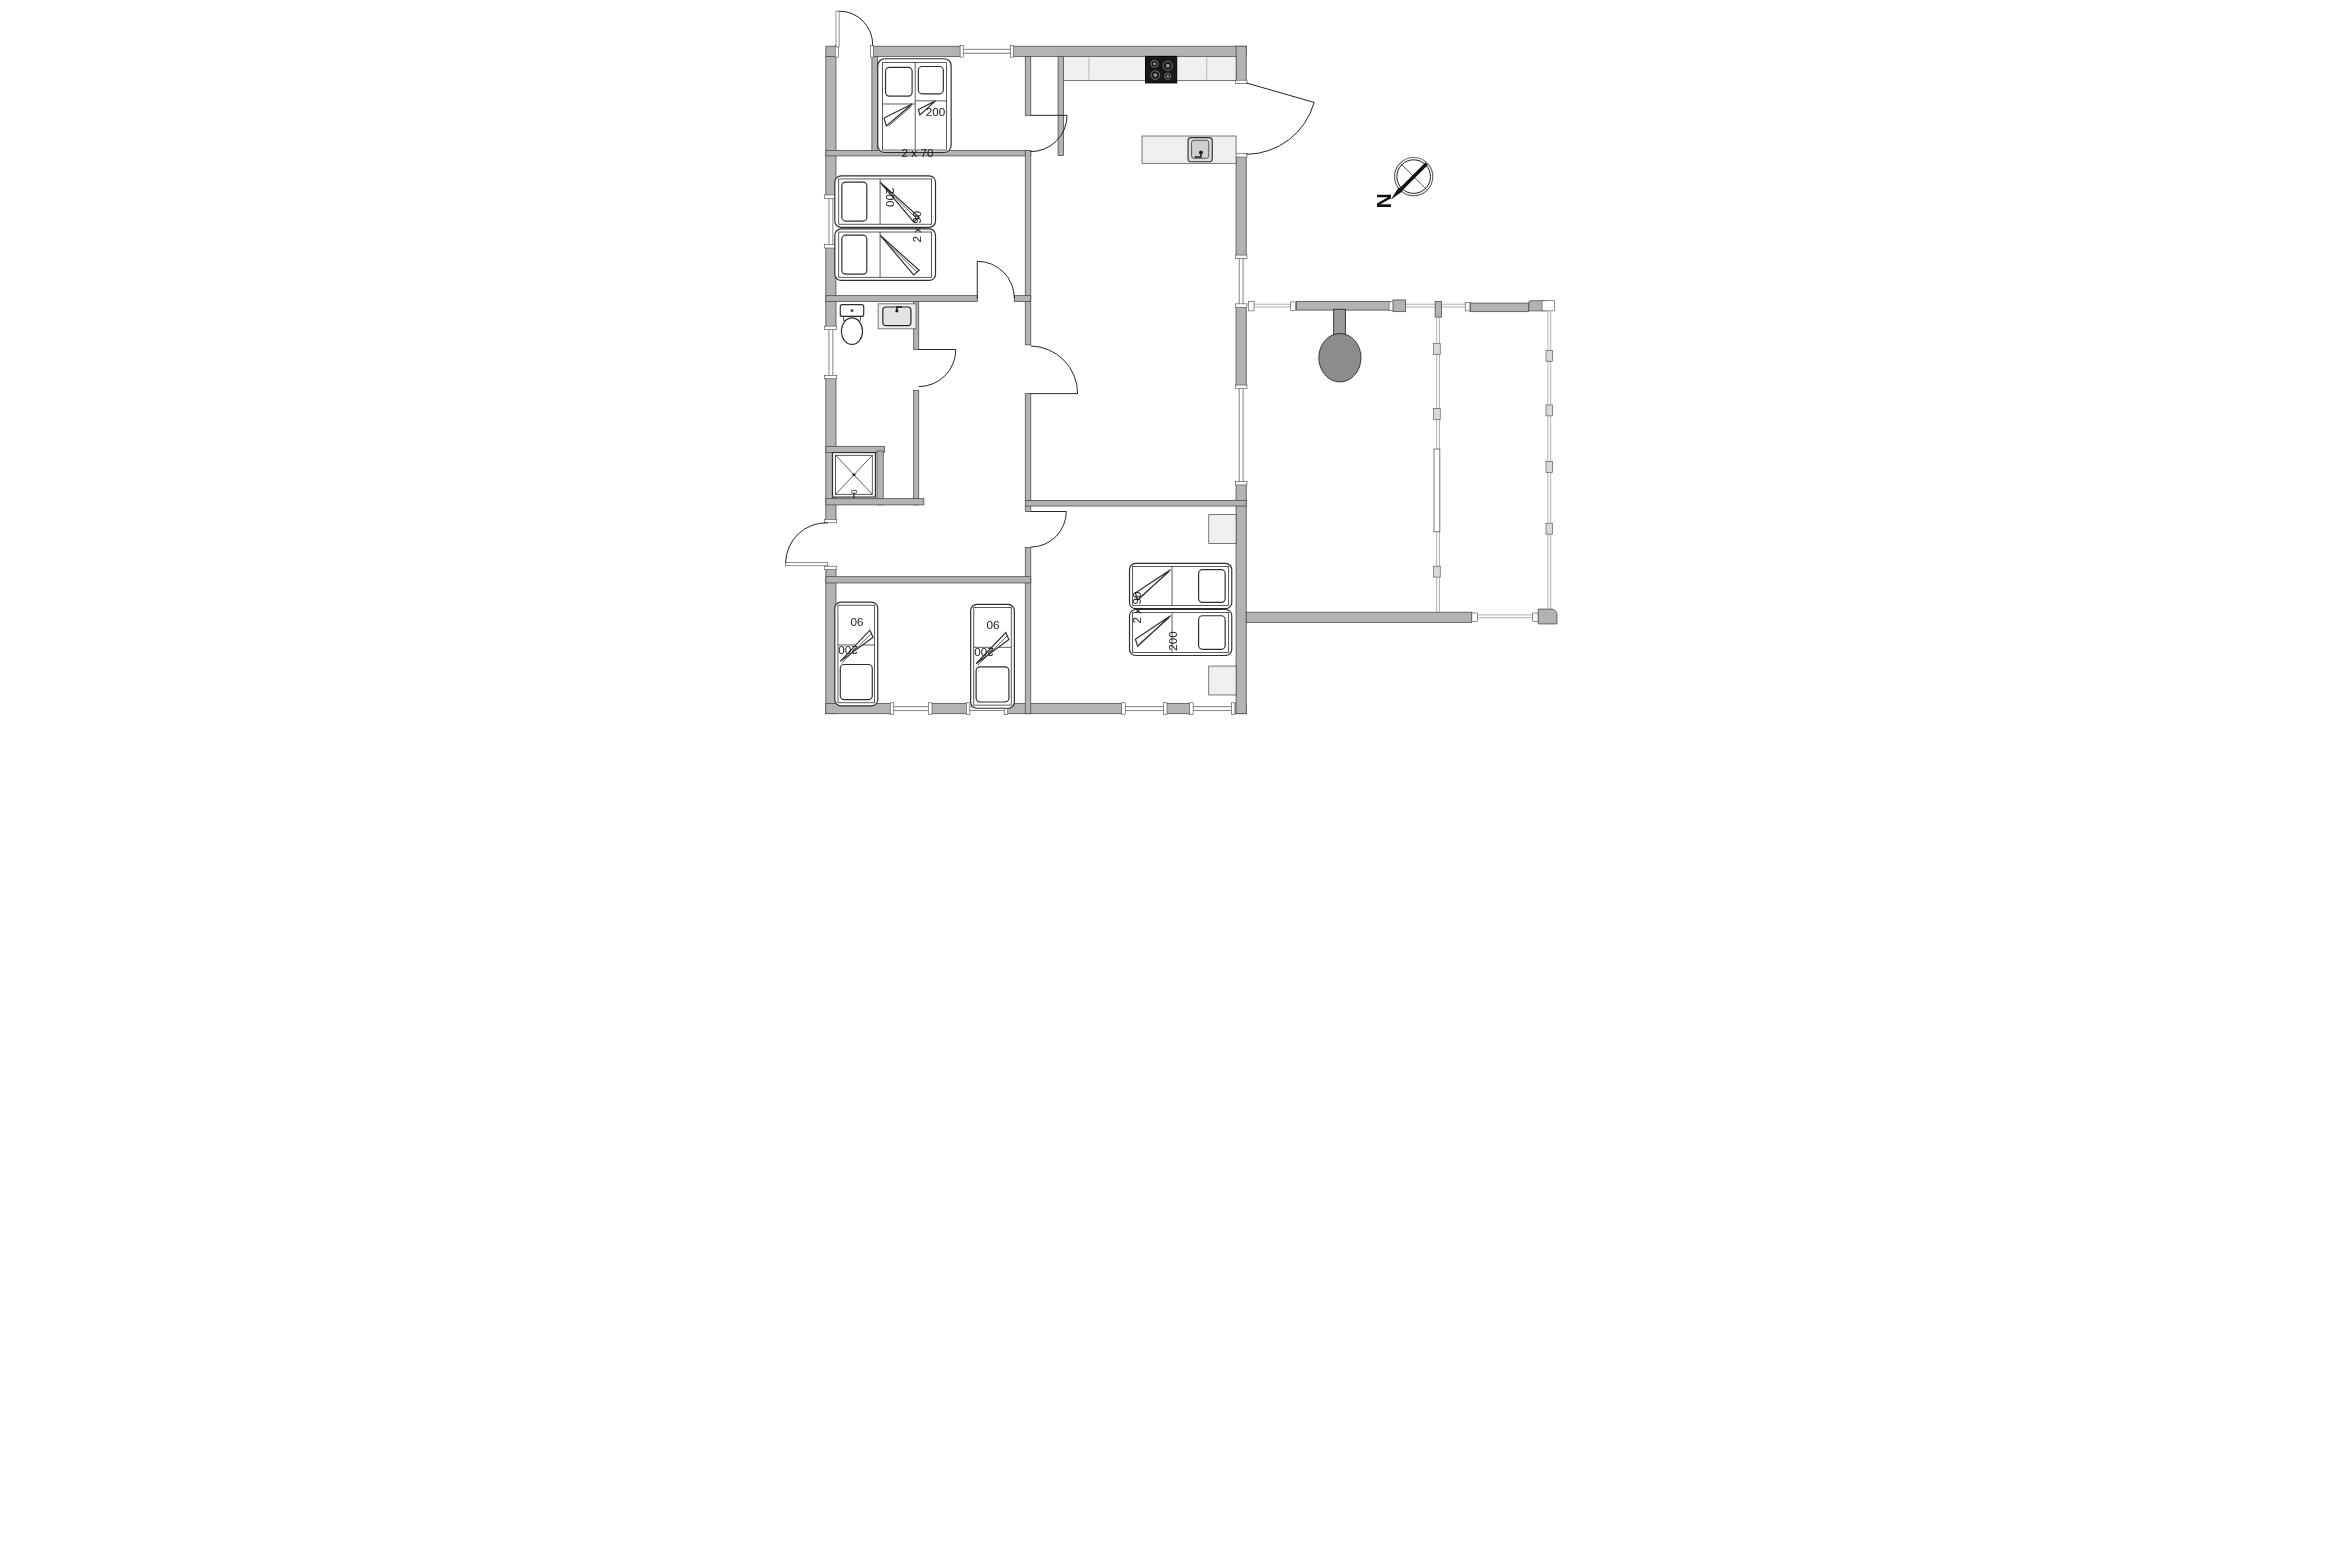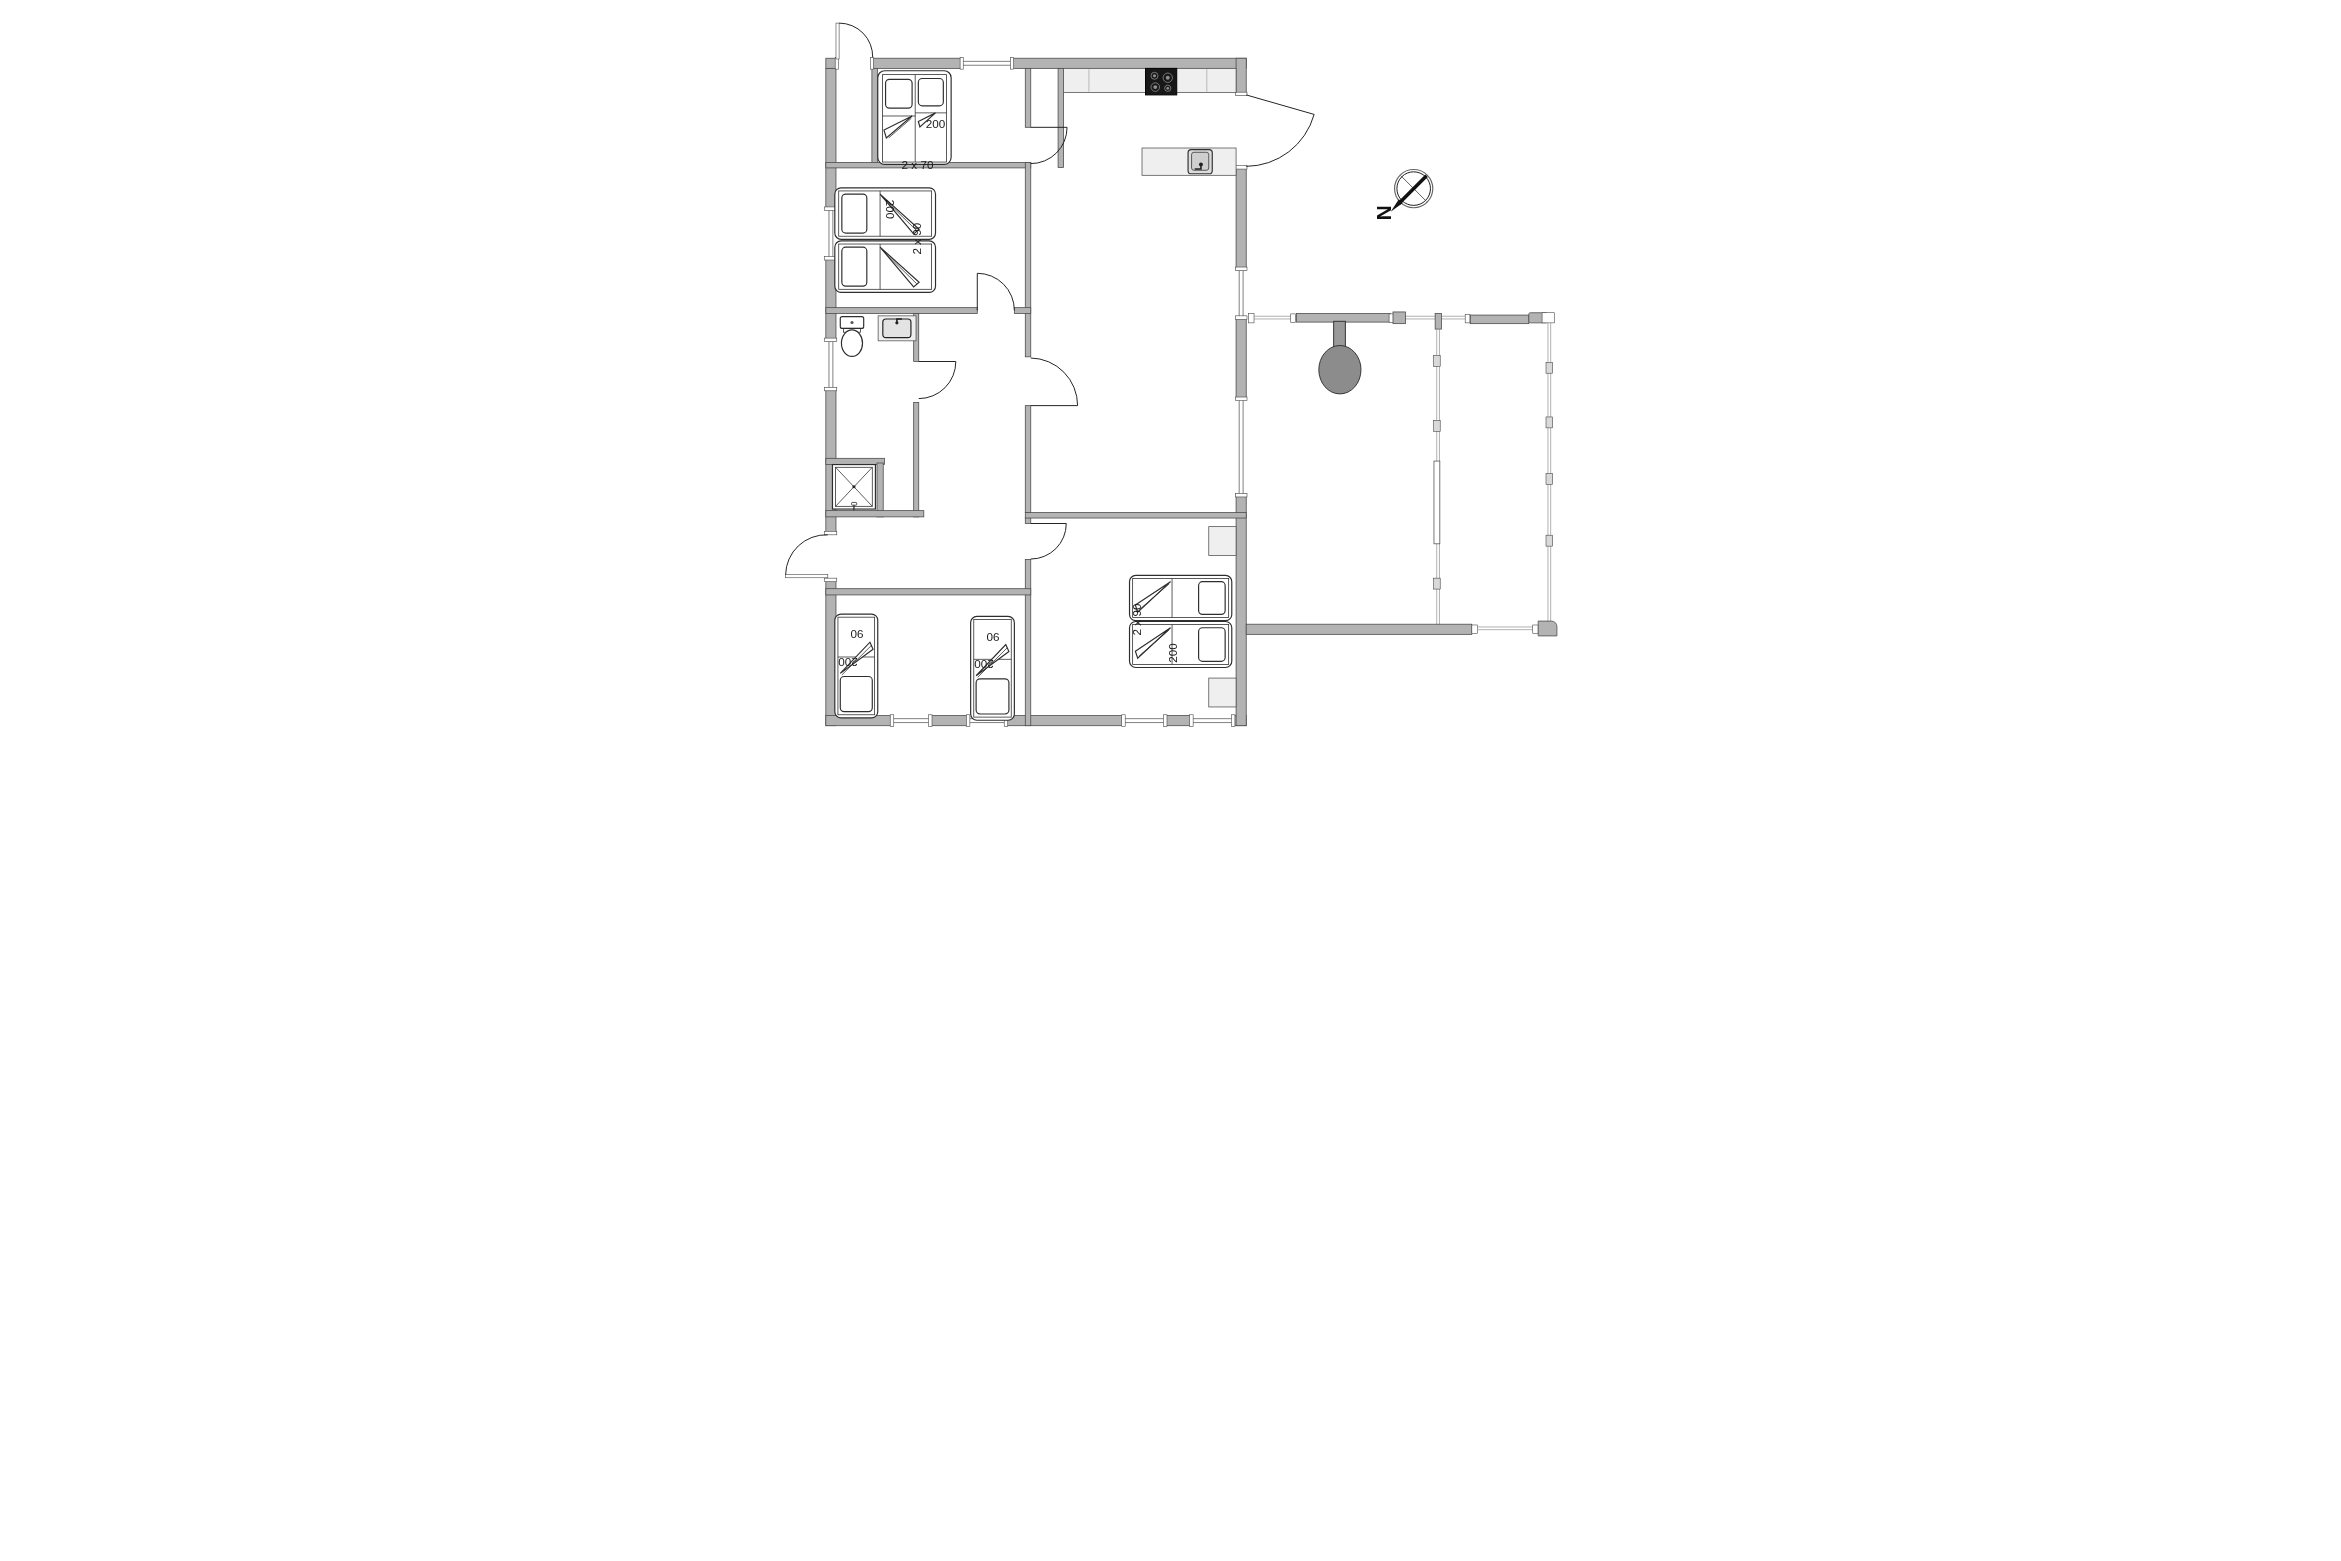--- a/index.html
+++ b/index.html
@@ -6,21 +6,21 @@
     --bg:#ffffff;
     --wall:#b3b3b3;
     --wall-edge:#4a4a4a;
     --fixture:#efefef;
     --line:#2e2e2e;
     --cooktop:#181818;
     --grill:#8c8c8c;
     --rail:#9a9a9a;
   }
   html,body{margin:0;padding:0;background:var(--bg);}
-  .stage{width:1171px;height:781px;margin:12px auto;background:var(--bg);text-decoration:underline;}
+  .stage{width:1171px;height:781px;margin:0 auto;background:var(--bg);text-decoration:underline;}
   svg{display:block;width:1171px;height:781px;}
   .wall{fill:var(--wall);stroke:var(--wall-edge);stroke-width:2;}
   .cap{fill:#ffffff;stroke:#444;stroke-width:1.5;}
   .winline{stroke:#7d7d7d;stroke-width:2.5;fill:none;}
   .door{stroke:#1f1f1f;stroke-width:2.5;fill:none;}
   .furn{fill:#ffffff;stroke:var(--line);stroke-width:3;}
   .furn-thin{fill:none;stroke:var(--line);stroke-width:2;}
   .fix{fill:var(--fixture);stroke:#555;stroke-width:2;}
   .lbl{font-family:"Liberation Sans",sans-serif;font-size:30px;fill:#1a1a1a;}
   .nlbl{font-family:"Liberation Sans",sans-serif;font-size:54px;font-weight:bold;fill:#111;}

